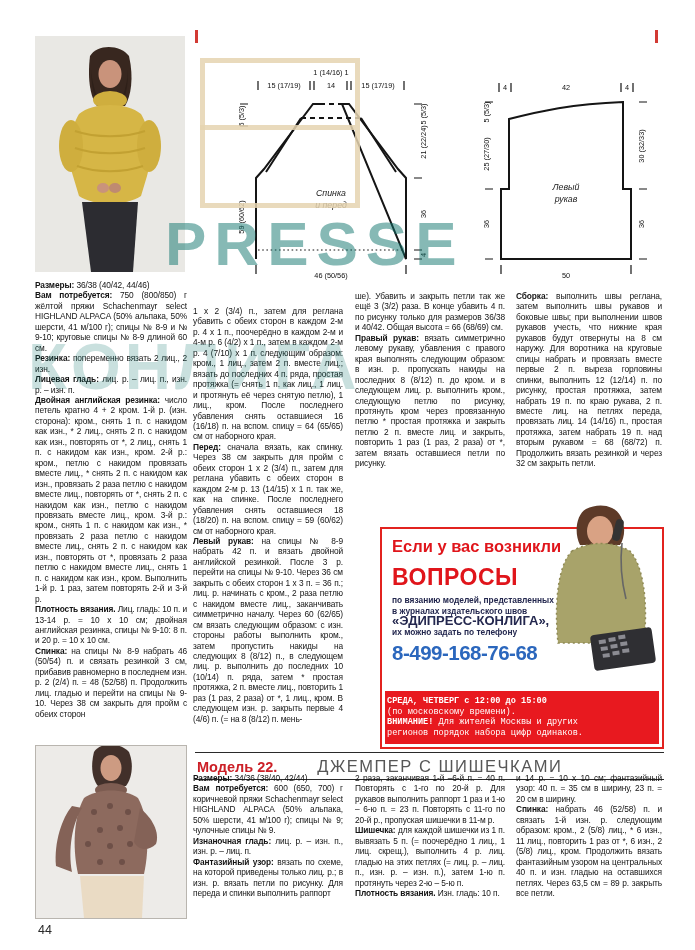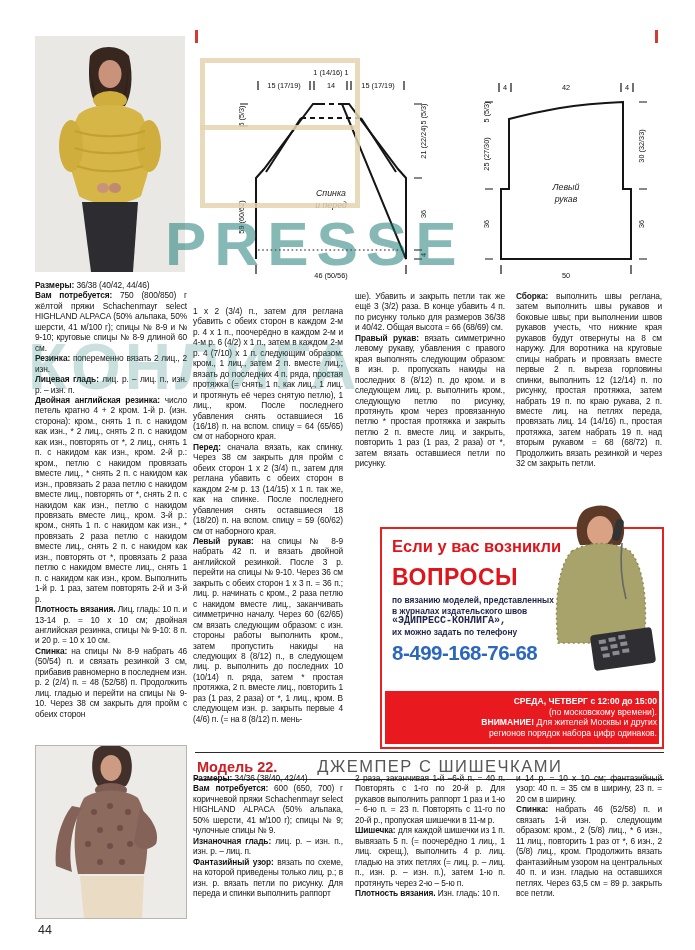--- a/index.html
+++ b/index.html
@@ -37,24 +37,24 @@
   .c3{left:355px;top:291px;width:150px;height:232px;}
   .c4{left:516px;top:291px;width:146px;height:230px;}
   .d1{left:193px;top:773px;width:150px;height:164px;}
   .d2{left:355px;top:773px;width:150px;height:164px;}
   .d3{left:516px;top:773px;width:146px;height:164px;}
   
   .ad{position:absolute;left:380px;top:527px;width:280px;height:218px;border:2px solid #e2231f;background:#fff;}
   .ad-h1{color:#e0151b;font-weight:bold;font-size:16.5px;margin:8px 0 8px 10px;}
   .ad-h2{color:#e0151b;font-weight:bold;font-size:23px;margin:1px 0 4px 10px;letter-spacing:.5px;}
   .ad-line{color:#23274e;font-weight:bold;font-size:8.4px;line-height:10.6px;margin-left:10px;}
-  .ad-line.big{font-size:10px;font-family:Liberation Mono, monospace;}
+  .ad-line.big{font-size:13px;}
   .ad-phone{color:#2b67bd;font-weight:bold;font-size:20.5px;margin:4px 0 0 10px;letter-spacing:-0.5px;}
   .ad-banner{position:absolute;left:3px;right:3px;bottom:3px;background:#e8191f;color:#fff;
-       text-align:right;font-size:8.6px;line-height:10.8px;padding:5px 2px;}
+       text-align:left;font-size:8.6px;line-height:10.8px;padding:5px 2px;font-family:Liberation Mono, monospace;}
   .ad-banner .bb{font-weight:bold;}
   .ad-woman{position:absolute;right:2px;top:-26px;width:112px;height:178px;}
   .pageno{position:absolute;left:38px;top:923px;font-size:12.5px;color:#2a2a2a;}
 </style>
 </head>
 <body>
 
 <div class="page">
 
   <div class="photo photo1">

